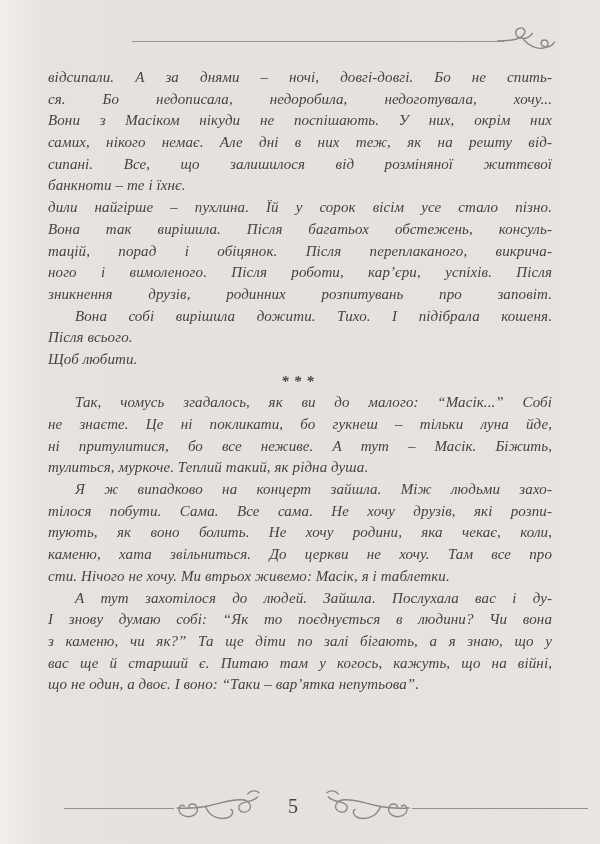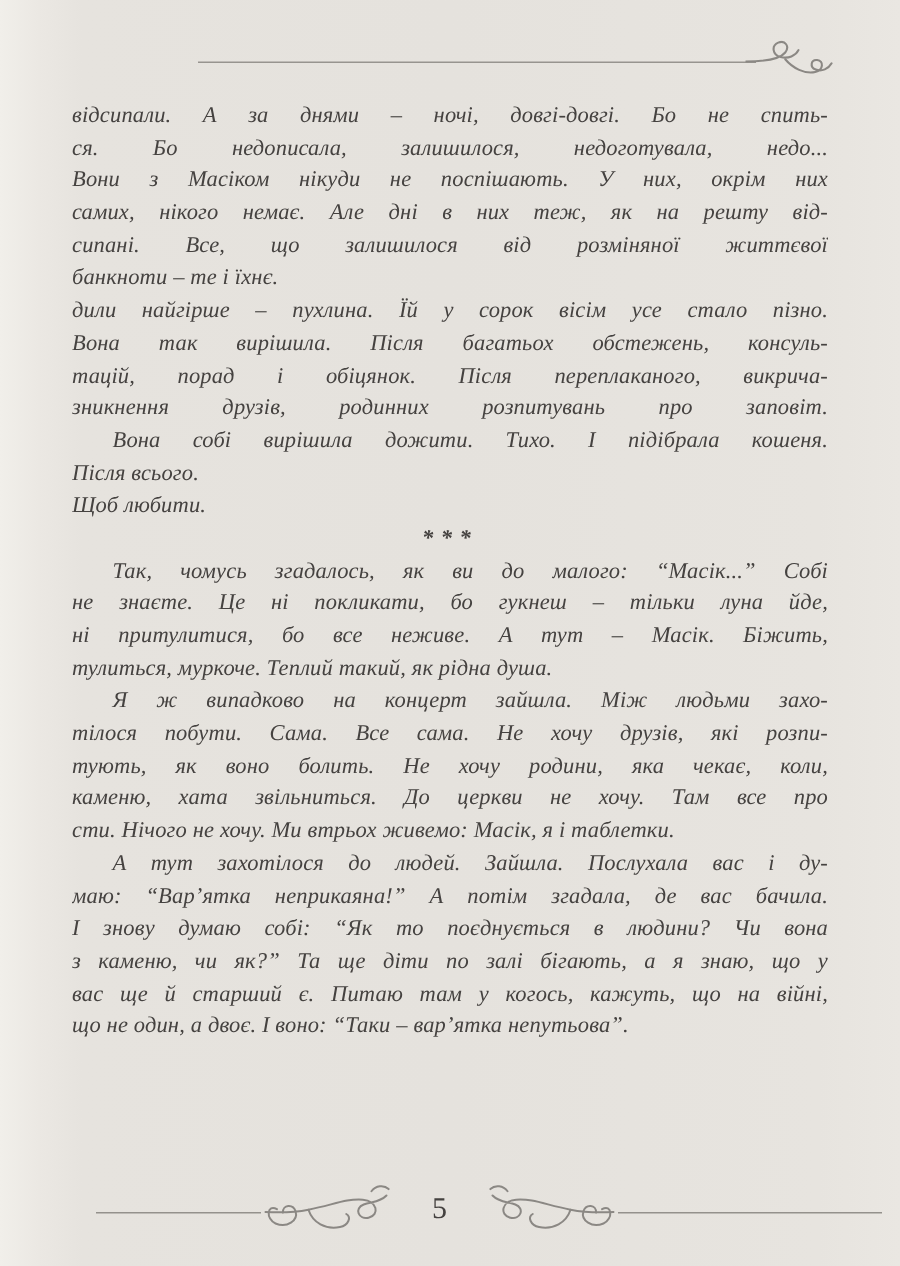--- a/index.html
+++ b/index.html
@@ -83,44 +83,44 @@
 
   <div class="top-rule"></div>
 
   <svg class="top-flourish" viewBox="0 0 62 34">
     <path class="flourish-stroke" d="M0 14 C12 14 22.5 13 26.5 8 C29.6 4 26.5 -0.5 21.8 1.4 C17.2 3.3 17.8 9.6 23.4 11 C28.6 12.3 33.4 10.2 35.3 6.4"></path>
     <path class="flourish-stroke" d="M26.5 12.5 C31.5 18.5 39.5 22.5 46.5 21 C52 19.8 52.4 13.6 47.8 13 C43.6 12.5 42.6 17.8 46.8 19.4 C50.9 21 55.4 18.8 57.4 15.2"></path>
   </svg>
 
   <div class="text-block">
       <div class="line">відсипали. А за днями – ночі, довгі-довгі. Бо не спить-</div>
-      <div class="line">ся. Бо недописала, залишилося, недоготувала, недо...</div>
+      <div class="line">ся. Бо недописала, недоробила, недоготувала, хочу...</div>
       <div class="line">Вони з Масіком нікуди не поспішають. У них, окрім них</div>
       <div class="line">самих, нікого немає. Але дні в них теж, як на решту від-</div>
       <div class="line">сипані. Все, що залишилося від розміняної життєвої</div>
       <div class="line last">банкноти – те і їхнє.</div>
       <div class="line">дили найгірше – пухлина. Їй у сорок вісім усе стало пізно.</div>
       <div class="line">Вона так вирішила. Після багатьох обстежень, консуль-</div>
       <div class="line">тацій, порад і обіцянок. Після переплаканого, викрича-</div>
+      <div class="line">ного і вимоленого. Після роботи, кар’єри, успіхів. Після</div>
       <div class="line">зникнення друзів, родинних розпитувань про заповіт.</div>
       <div class="line indent">Вона собі вирішила дожити. Тихо. І підібрала кошеня.</div>
       <div class="line last">Після всього.</div>
       <div class="line last">Щоб любити.</div>
       <div class="line separator">***</div>
       <div class="line indent">Так, чомусь згадалось, як ви до малого: “Масік...” Собі</div>
       <div class="line">не знаєте. Це ні покликати, бо гукнеш – тільки луна йде,</div>
       <div class="line">ні притулитися, бо все неживе. А тут – Масік. Біжить,</div>
       <div class="line last">тулиться, муркоче. Теплий такий, як рідна душа.</div>
       <div class="line indent">Я ж випадково на концерт зайшла. Між людьми захо-</div>
       <div class="line">тілося побути. Сама. Все сама. Не хочу друзів, які розпи-</div>
       <div class="line">тують, як воно болить. Не хочу родини, яка чекає, коли,</div>
       <div class="line">каменю, хата звільниться. До церкви не хочу. Там все про</div>
       <div class="line last">сти. Нічого не хочу. Ми втрьох живемо: Масік, я і таблетки.</div>
       <div class="line indent">А тут захотілося до людей. Зайшла. Послухала вас і ду-</div>
-      <div class="line">маю: “Вар’ятка неприкаяна!” А потім згадала, де вас бачила.</div>
       <div class="line">І знову думаю собі: “Як то поєднується в людини? Чи вона</div>
       <div class="line">з каменю, чи як?” Та ще діти по залі бігають, а я знаю, що у</div>
       <div class="line">вас ще й старший є. Питаю там у когось, кажуть, що на війні,</div>
       <div class="line last">що не один, а двоє. І воно: “Таки – вар’ятка непутьова”.</div>
     </div>
 
   <div class="footer">
     <div class="f-rule left"></div>
 
     <svg class="f-flourish" viewBox="0 0 92 44">

